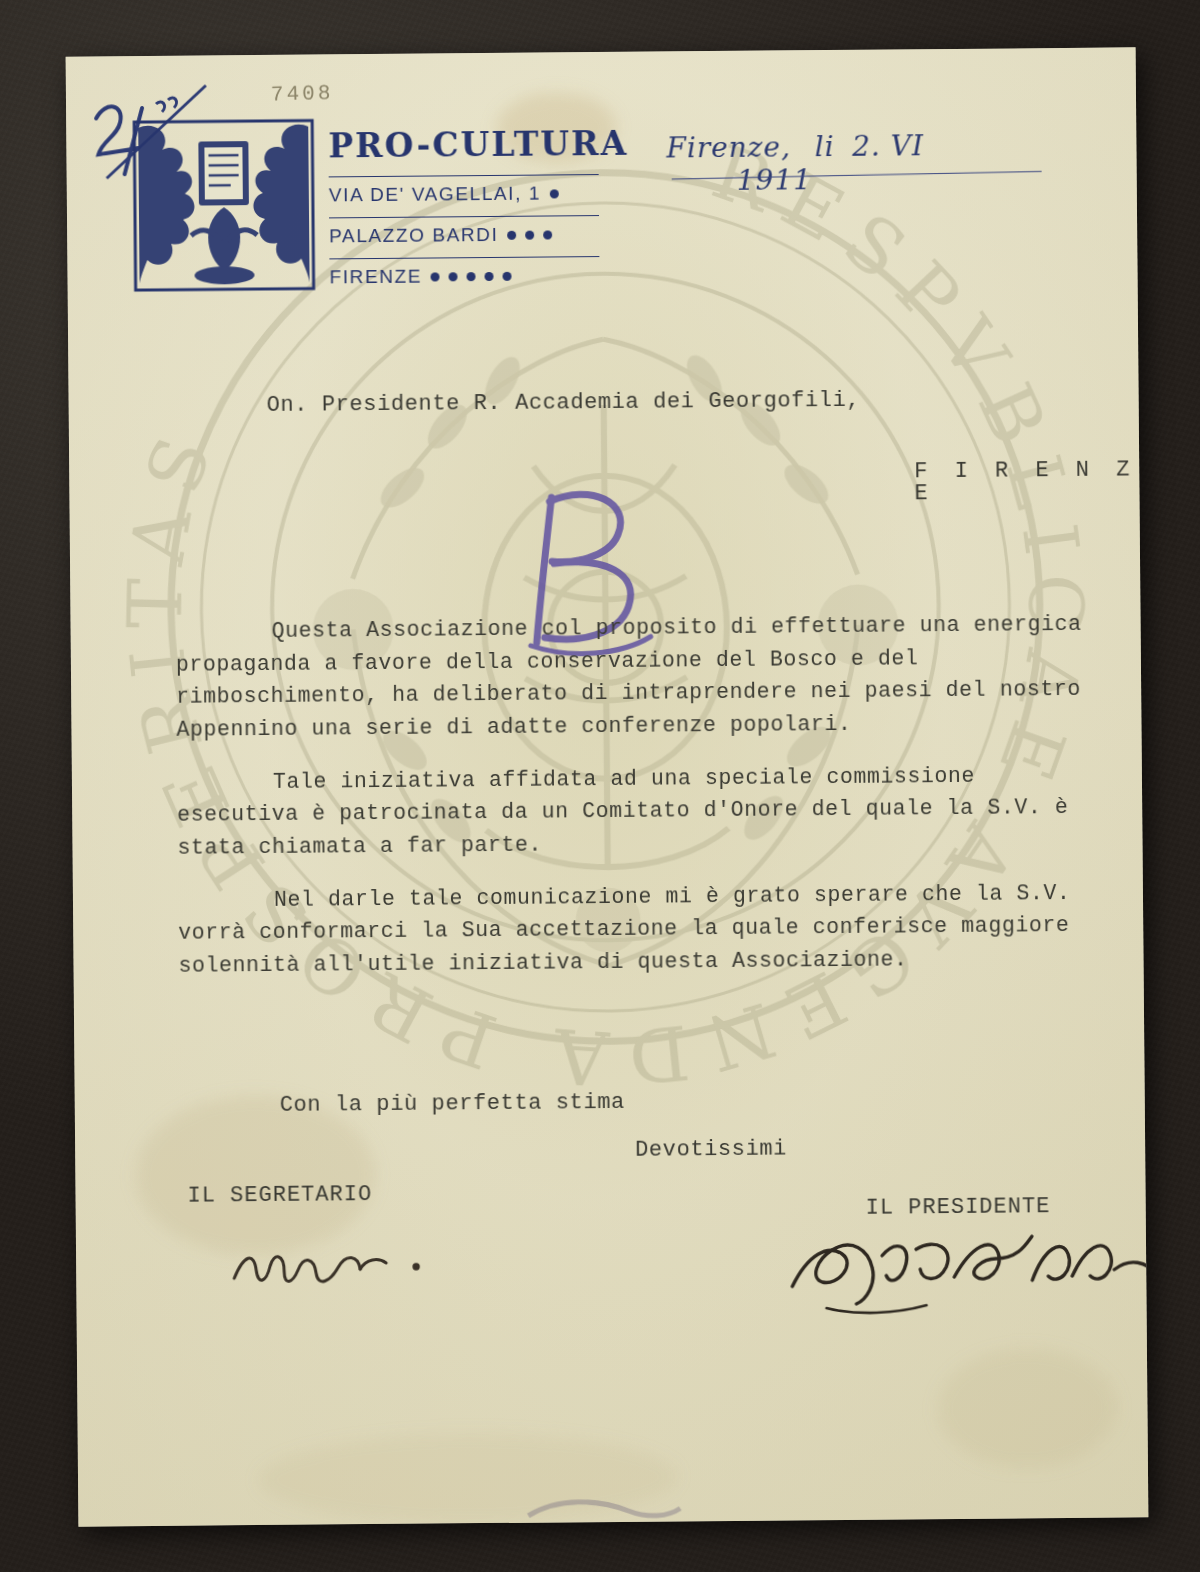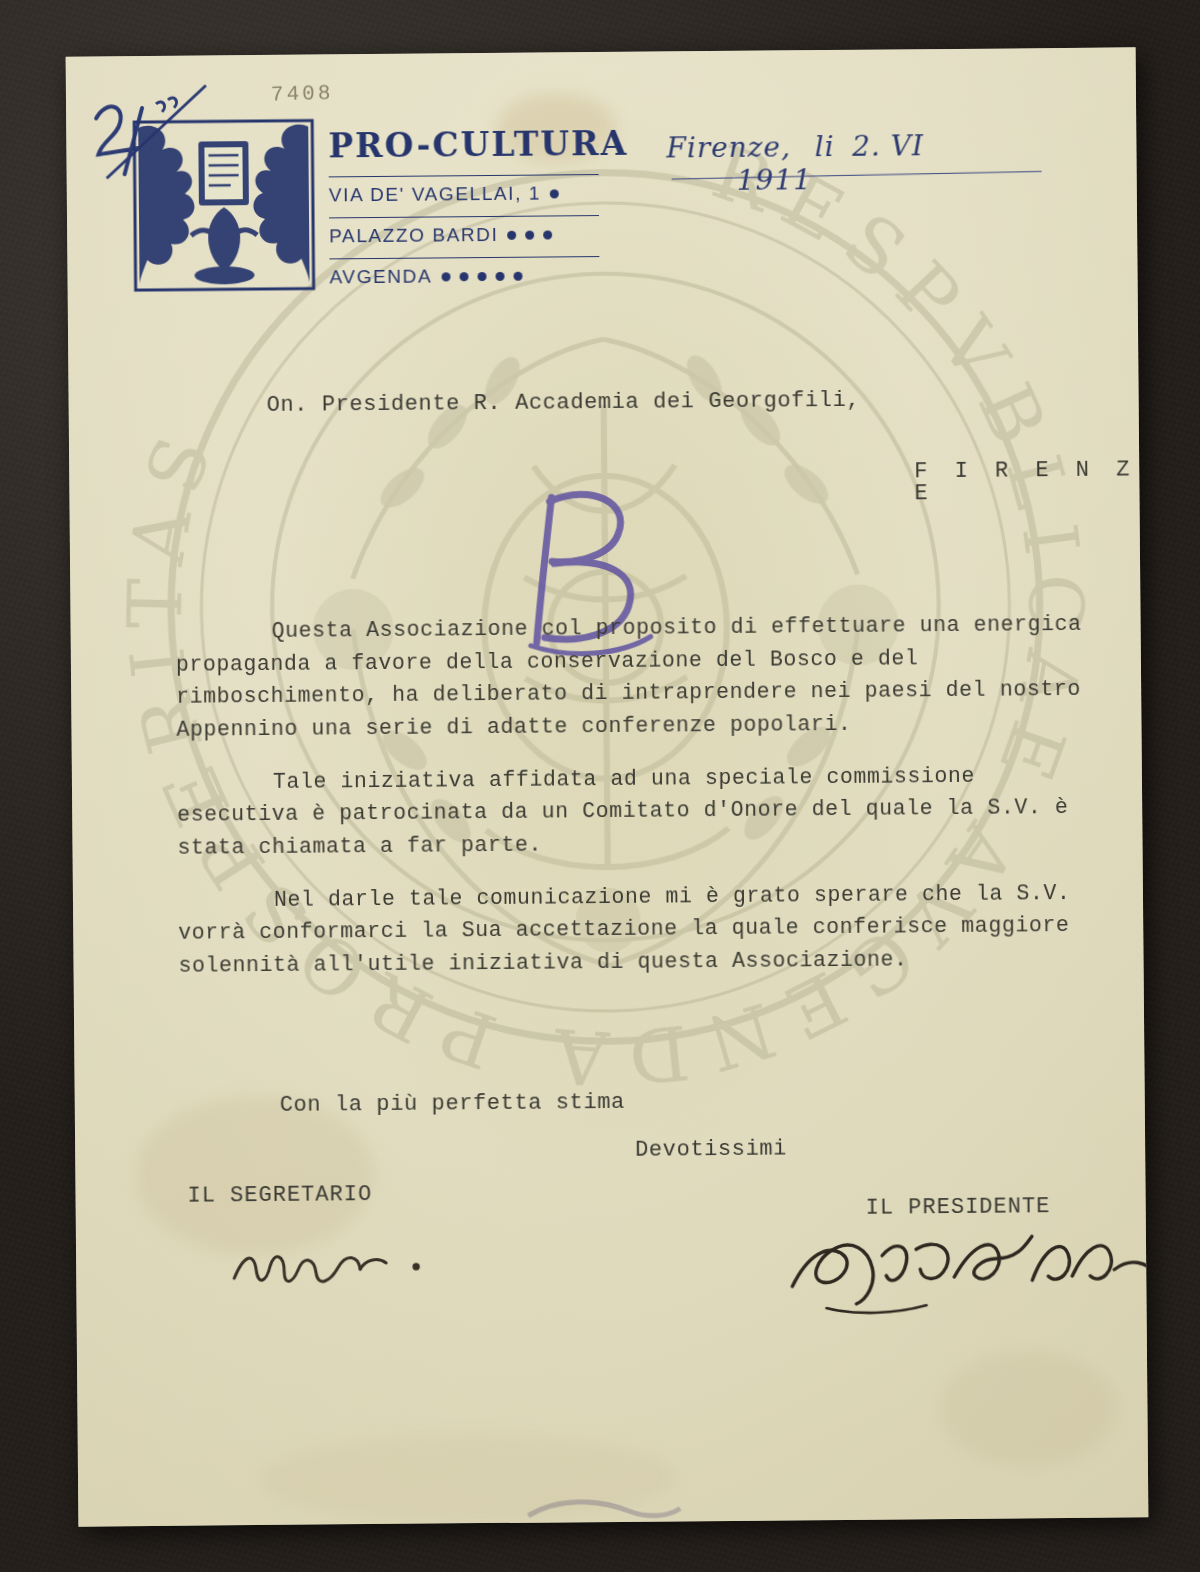--- a/index.html
+++ b/index.html
@@ -352,21 +352,21 @@
         <span>VIA DE' VAGELLAI, 1</span>
         <span class="dot"></span>
       </div>
       <div class="lh-line">
         <span>PALAZZO BARDI</span>
         <span class="dot"></span>
         <span class="dot"></span>
         <span class="dot"></span>
       </div>
       <div class="lh-line">
-        <span>AVGENDA</span>
+        <span>FIRENZE</span>
         <span class="dot"></span>
         <span class="dot"></span>
         <span class="dot"></span>
         <span class="dot"></span>
         <span class="dot"></span>
       </div>
     </div>
 
     <div class="date-line">
       <span class="dl-text">Firenze,</span>

